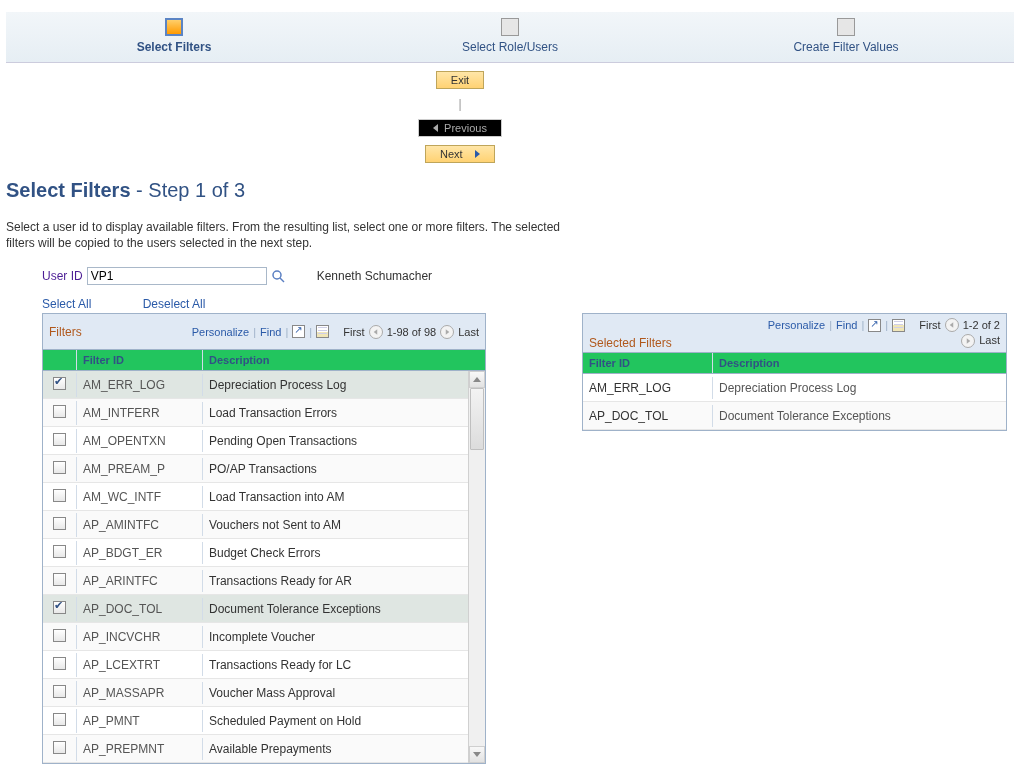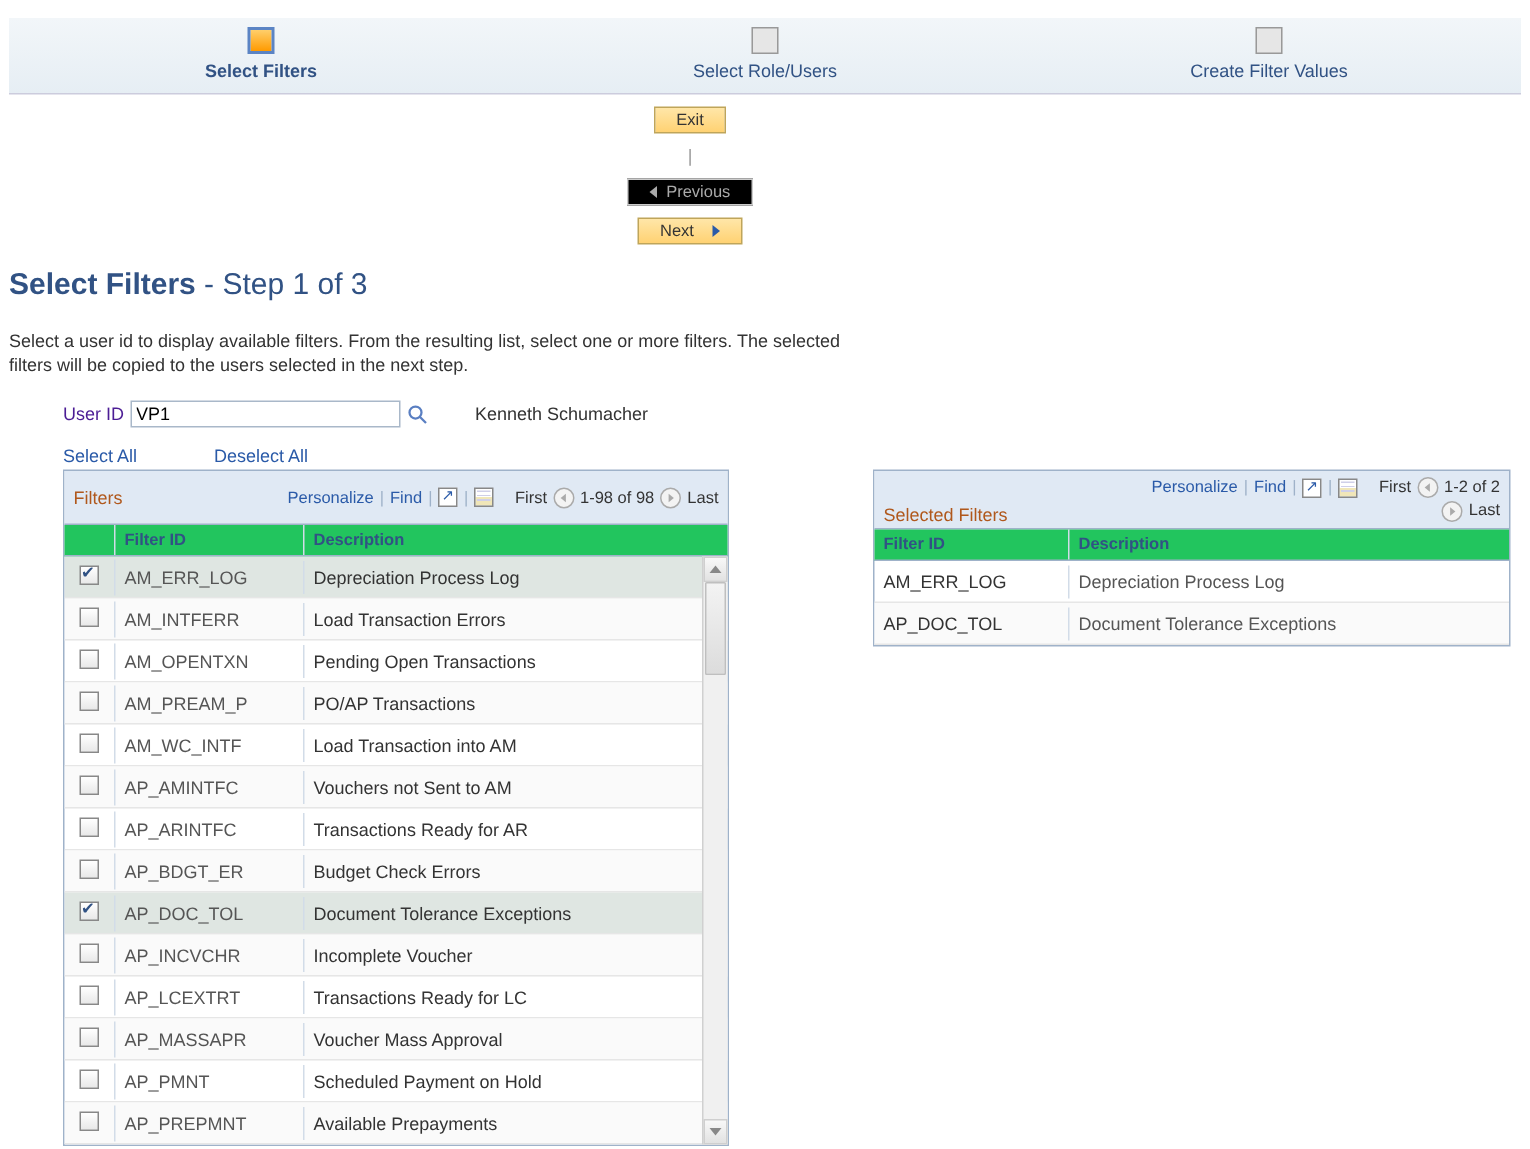--- a/index.html
+++ b/index.html
@@ -215,27 +215,27 @@
             <div class="c c1">AM_WC_INTF</div>
             <div class="c c2">Load Transaction into AM</div>
           </div>
           <div class="row">
             <div class="c c0"><span class="cb"></span></div>
             <div class="c c1">AP_AMINTFC</div>
             <div class="c c2">Vouchers not Sent to AM</div>
           </div>
           <div class="row">
             <div class="c c0"><span class="cb"></span></div>
+            <div class="c c1">AP_BDGT_ER</div>
+            <div class="c c2">Budget Check Errors</div>
+          </div>
+          <div class="row">
+            <div class="c c0"><span class="cb"></span></div>
             <div class="c c1">AP_ARINTFC</div>
             <div class="c c2">Transactions Ready for AR</div>
-          </div>
-          <div class="row">
-            <div class="c c0"><span class="cb"></span></div>
-            <div class="c c1">AP_BDGT_ER</div>
-            <div class="c c2">Budget Check Errors</div>
           </div>
           <div class="row sel">
             <div class="c c0"><span class="cb checked"></span></div>
             <div class="c c1">AP_DOC_TOL</div>
             <div class="c c2">Document Tolerance Exceptions</div>
           </div>
           <div class="row">
             <div class="c c0"><span class="cb"></span></div>
             <div class="c c1">AP_INCVCHR</div>
             <div class="c c2">Incomplete Voucher</div>

